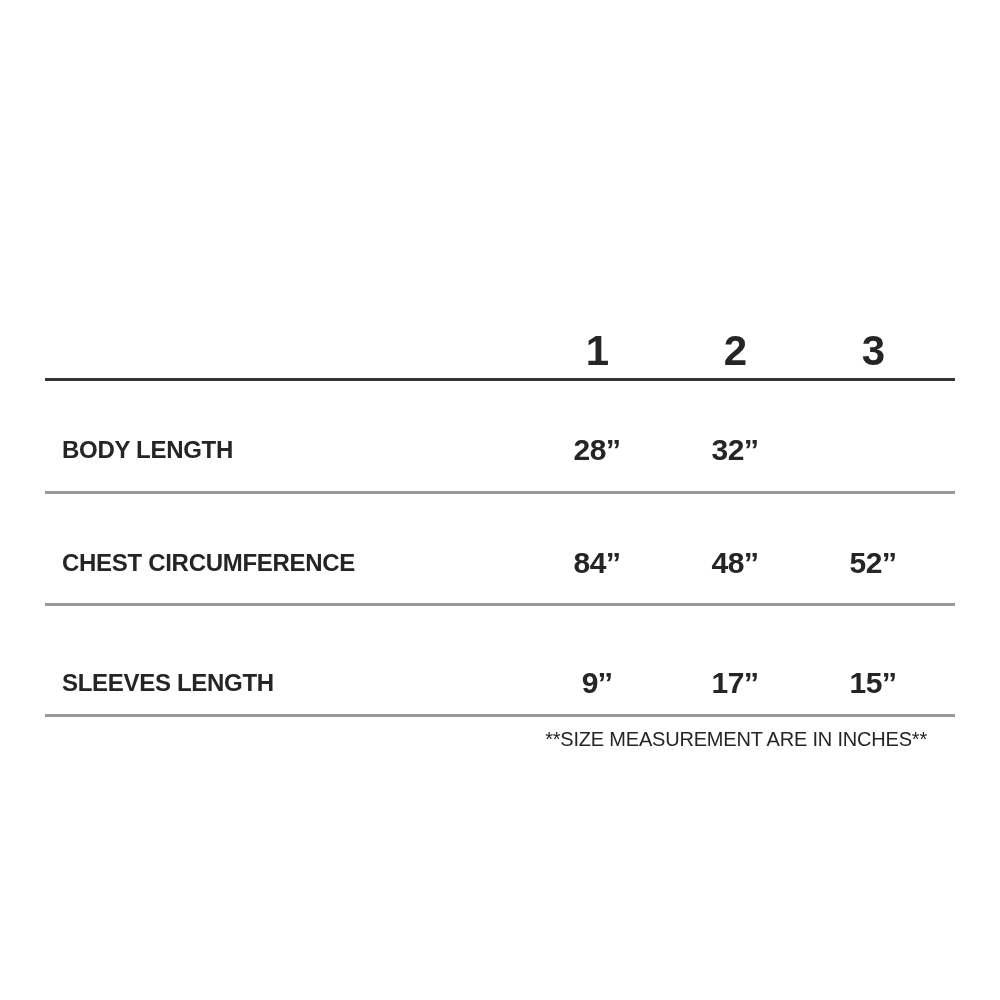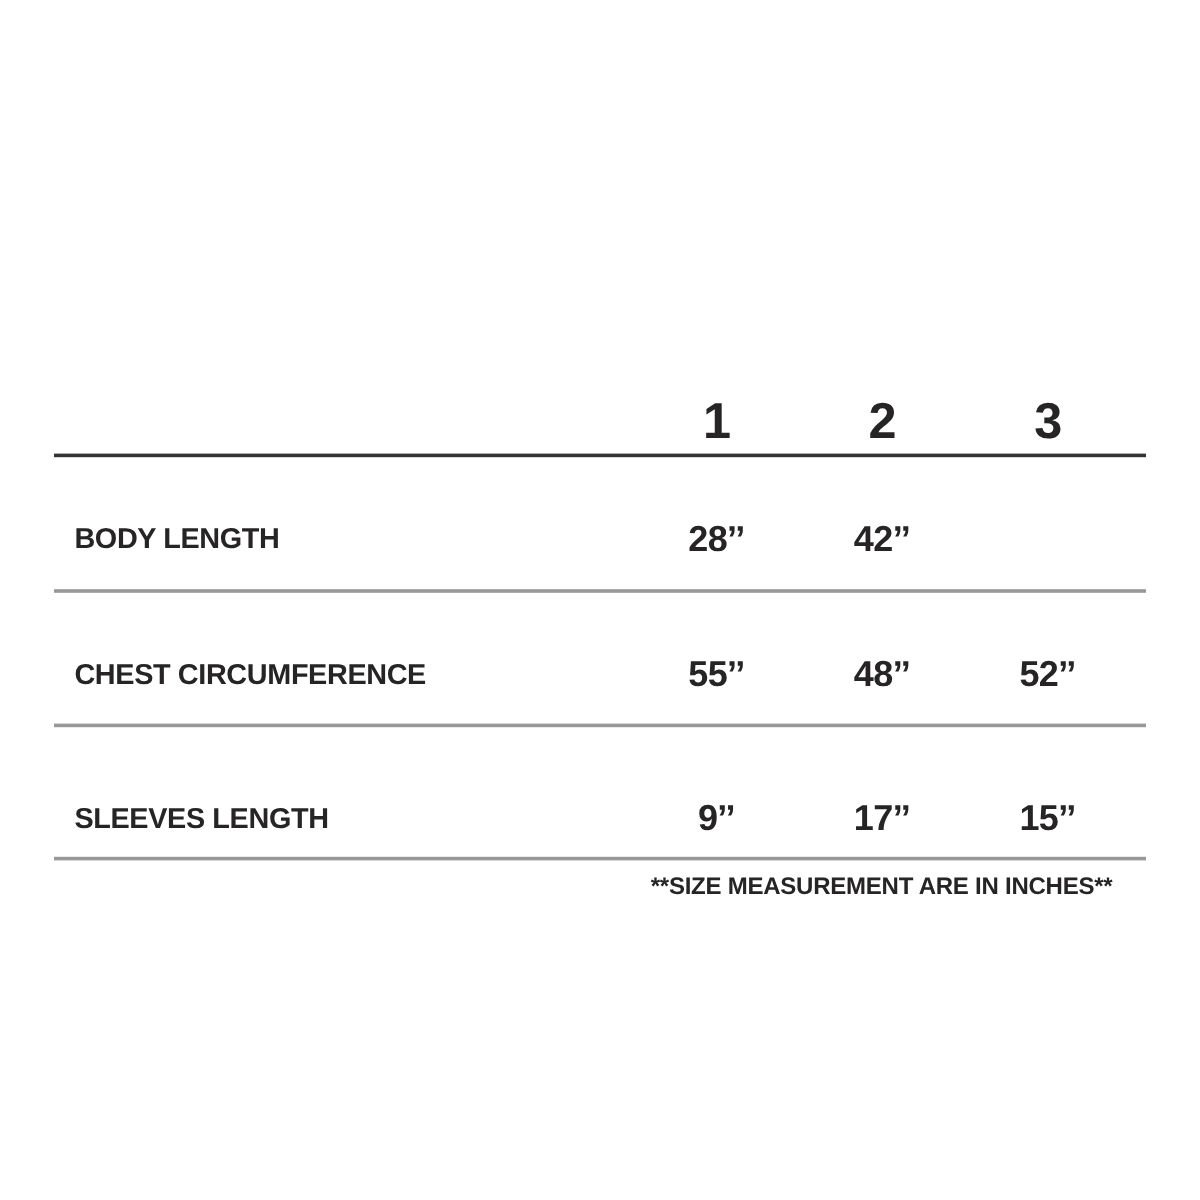--- a/index.html
+++ b/index.html
@@ -58,47 +58,47 @@
     font-weight: bold;
     letter-spacing: -0.5px;
     text-align: center;
     white-space: nowrap;
   }
   .footnote {
     text-align: right;
     padding-right: 28px;
     padding-top: 11px;
     font-size: 20px;
-    font-weight: bold;
+    font-weight: normal;
     letter-spacing: -0.2px;
     white-space: nowrap;
   }
 </style>
 </head>
 <body>
 
 <div class="page">
   <div class="size-table">
 
     <div class="row header-row">
       <div class="label-cell"></div>
       <div class="header-num">1</div>
       <div class="header-num">2</div>
       <div class="header-num">3</div>
     </div>
 
     <div class="row body-row r1">
       <div class="label-cell">BODY LENGTH</div>
       <div class="value-cell">28’’</div>
-      <div class="value-cell">42’’</div>
+      <div class="value-cell">32’’</div>
     </div>
 
     <div class="row body-row r2">
       <div class="label-cell">CHEST CIRCUMFERENCE</div>
-      <div class="value-cell">55’’</div>
+      <div class="value-cell">84’’</div>
       <div class="value-cell">48’’</div>
       <div class="value-cell">52’’</div>
     </div>
 
     <div class="row body-row r3">
       <div class="label-cell">SLEEVES LENGTH</div>
       <div class="value-cell">9’’</div>
       <div class="value-cell">17’’</div>
       <div class="value-cell">15’’</div>
     </div>

